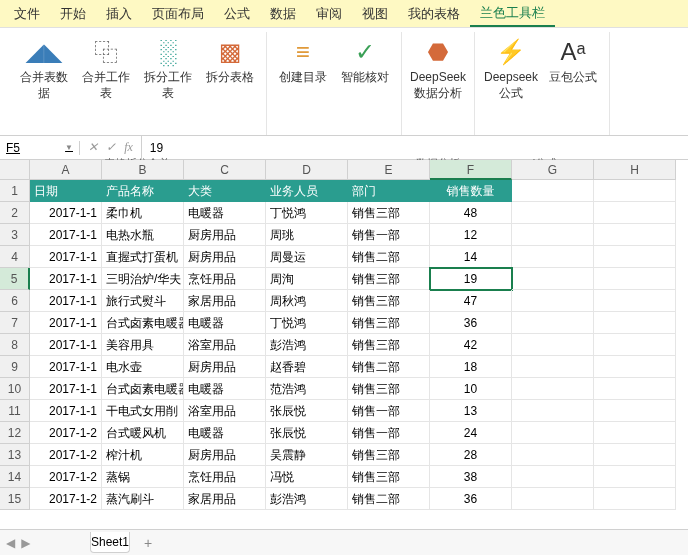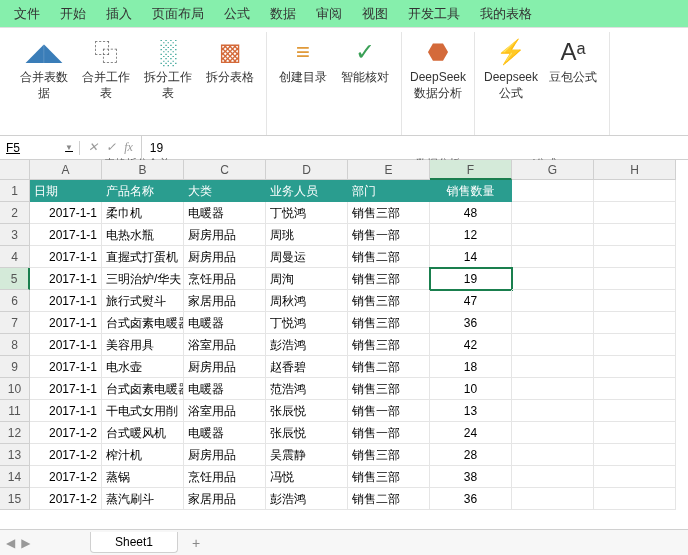--- a/index.html
+++ b/index.html
@@ -6,21 +6,21 @@
   body {
     font-family: "Microsoft YaHei", "Segoe UI", sans-serif;
     font-size: 12px;
     background: #fff;
     width: 688px;
     height: 555px;
     overflow: hidden;
     position: relative;
   }
   .menubar {
-    background: #86efac;
+    background: #fef9c3;
     border-bottom: 1px solid #e0e0e0;
     display: flex;
     height: 28px;
     align-items: center;
     padding: 0 4px;
   }
   .menu-item {
     padding: 0 10px;
     height: 100%;
     display: flex;
@@ -178,21 +178,21 @@
     background: #f7f7f7;
     border-top: 1px solid #d0d0d0;
     display: flex;
     align-items: center;
     padding-left: 90px;
   }
   .sheet-tab {
     background: #fff;
     border: 1px solid #d0d0d0;
     border-top: none;
-    padding: 3px 24px;
+    padding: 3px 0;
     font-size: 12px;
     border-radius: 0 0 4px 4px;
     margin-right: 4px;
     cursor: pointer;
   }
   .add-sheet {
     padding: 0 10px;
     color: #888;
     cursor: pointer;
     font-size: 14px;
@@ -210,22 +210,22 @@
 
 <div class="menubar" id="menubar">
     <div class="menu-item">文件</div>
     <div class="menu-item">开始</div>
     <div class="menu-item">插入</div>
     <div class="menu-item">页面布局</div>
     <div class="menu-item">公式</div>
     <div class="menu-item">数据</div>
     <div class="menu-item">审阅</div>
     <div class="menu-item">视图</div>
-    <div class="menu-item">开发工具</div>
     <div class="menu-item">我的表格</div>
+    <div class="menu-item active">兰色工具栏</div>
   </div>
 
 <div class="ribbon" id="ribbon">
     <div class="ribbon-group">
       <div class="ribbon-buttons">
         <div class="ribbon-btn">
           <div class="ribbon-icon" style="color: rgb(58, 125, 184);">◢◣</div>
           <div class="ribbon-label">合并表数据</div>
         </div>
         <div class="ribbon-btn">

